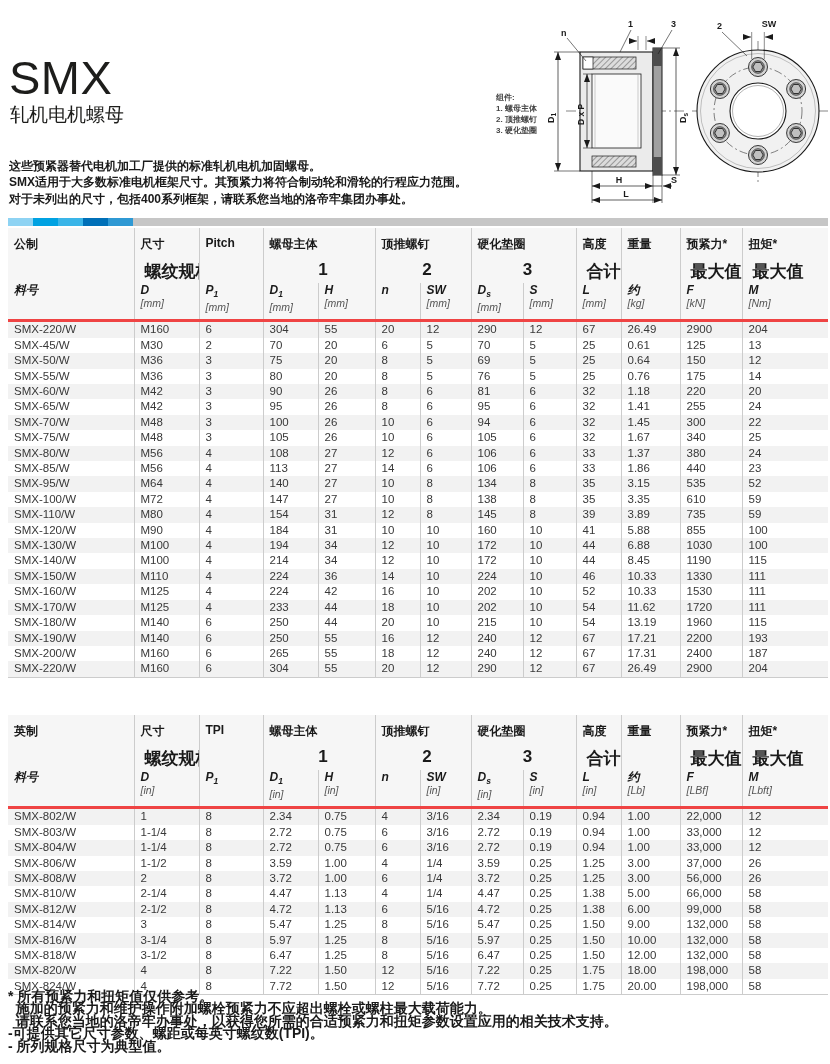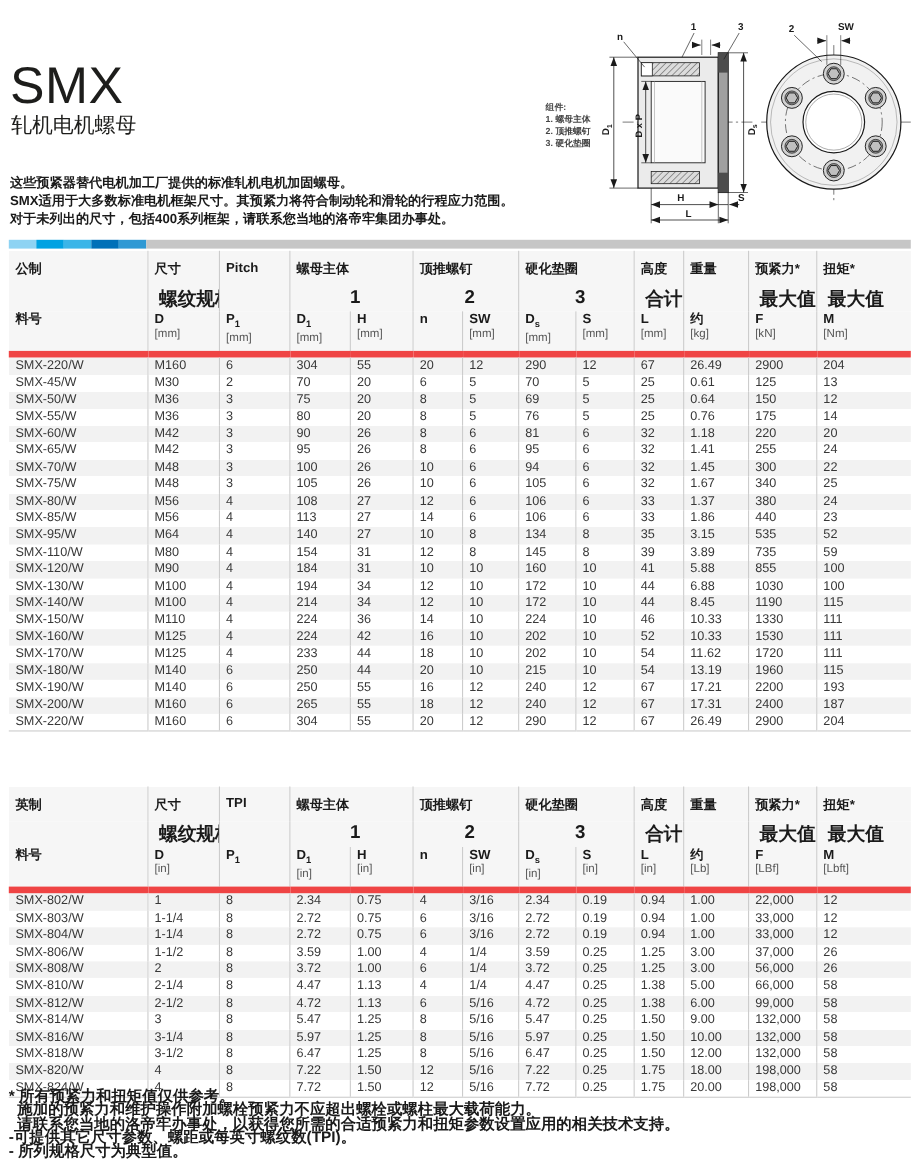--- a/index.html
+++ b/index.html
@@ -15,21 +15,21 @@
   .bar span:last-child{flex:1;width:auto;}
   .dtable{position:absolute;left:8px;width:820px;border-collapse:collapse;table-layout:fixed;}
   .t-metric{top:228px;}
   .t-imperial{top:715px;}
   .dtable th,.dtable td{font-weight:normal;text-align:left;padding:0 2px 0 6px;white-space:nowrap;overflow:hidden;}
   .dtable thead{background:#f6f6f6;margin-left:12px;}
   .dtable thead th{color:#1a1a1a;}
   .r1 th{font-size:12px;font-weight:bold;height:24px;vertical-align:top;padding-top:8px;}
   .r2 th{font-size:17px;font-weight:bold;height:19px;vertical-align:top;padding-left:10px;}
   .r2 th.num{text-align:center;}
-  .r3 th{vertical-align:top;border-bottom:6px solid #ef4444;padding-bottom:5px;}
+  .r3 th{vertical-align:top;border-bottom:3px solid #ef4444;padding-bottom:5px;font-style:italic;}
   .r3 .cl{font-weight:bold;font-size:12px;line-height:14px;}
   .r3 .cl sub{font-size:8.5px;}
   .r3 .cu{font-weight:normal;font-size:10.5px;color:#555;line-height:13px;min-height:13px;}
   .gd{border-left:1px solid #ccc;}
   .sd{border-left:1px solid #ccc;}
   .dtable tbody td{font-size:11.5px;height:15.4px;line-height:15.4px;color:#383838;}
   .dtable tbody tr:nth-child(odd){background:#f2f2f2;}
   .dtable tbody td + td{border-left:1px solid #ccc;}
   .dtable tbody tr:last-child td{border-bottom:1px solid #ccc;}
   .footnotes{position:absolute;left:8px;top:990px;font-size:14px;font-weight:600;line-height:12.4px;color:#1a1a1a;}
@@ -413,20 +413,35 @@
           <td>10</td>
           <td>8</td>
           <td>134</td>
           <td>8</td>
           <td>35</td>
           <td>3.15</td>
           <td>535</td>
           <td>52</td>
         </tr>
         <tr>
+          <td>SMX-100/W</td>
+          <td>M72</td>
+          <td>4</td>
+          <td>147</td>
+          <td>27</td>
+          <td>10</td>
+          <td>8</td>
+          <td>138</td>
+          <td>8</td>
+          <td>35</td>
+          <td>3.35</td>
+          <td>610</td>
+          <td>59</td>
+        </tr>
+        <tr>
           <td>SMX-110/W</td>
           <td>M80</td>
           <td>4</td>
           <td>154</td>
           <td>31</td>
           <td>12</td>
           <td>8</td>
           <td>145</td>
           <td>8</td>
           <td>39</td>

